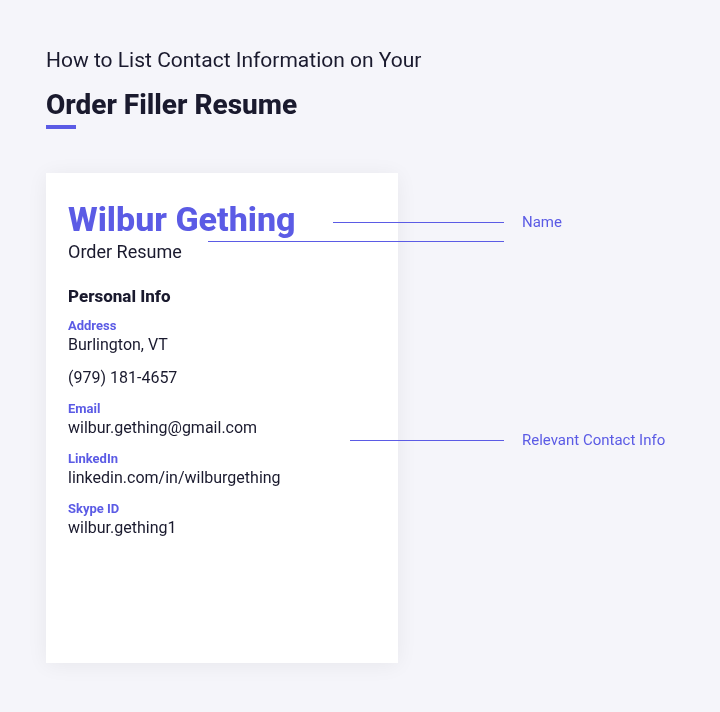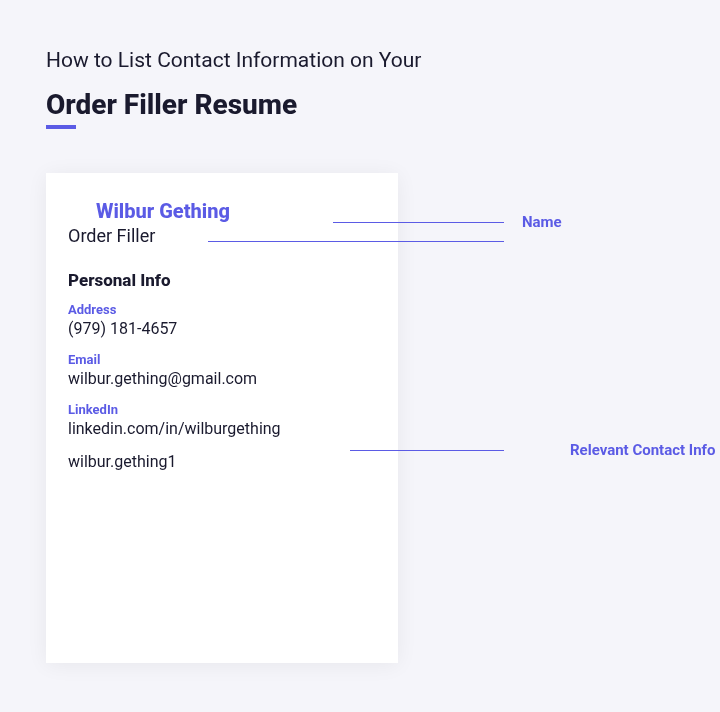--- a/index.html
+++ b/index.html
@@ -42,25 +42,24 @@
     }
     .resume-card {
       background: #ffffff;
       width: 352px;
       height: 490px;
       padding: 26px 22px;
       box-shadow: 0 2px 20px rgba(0,0,0,0.06);
       position: relative;
     }
     .resume-name {
-      font-size: 20px;
+      font-size: 34px;
       font-weight: 800;
       color: #5b5be5;
       margin-bottom: 2px;
-      margin-left: 28px;
     }
     .resume-title {
       font-size: 18px;
       font-weight: 400;
       color: #1a1a2e;
       margin-bottom: 24px;
     }
     .section-heading {
       font-size: 17px;
       font-weight: 800;
@@ -89,55 +88,57 @@
       position: absolute;
       display: flex;
       align-items: center;
     }
     .annotation-line {
       height: 1px;
       background: #5b5be5;
     }
     .annotation-label {
       font-size: 15px;
-      font-weight: 700;
+      font-weight: 400;
       color: #5b5be5;
       white-space: nowrap;
     }
     .ann-name { top: 40px; left: -65px; }
     .ann-name .annotation-line { width: 171px; margin-right: 18px; }
     .ann-title { top: 68px; left: -190px; }
     .ann-title .annotation-line { width: 296px; margin-right: 18px; }
-    .ann-contact { top: 268px; left: -48px; gap: 48px; }
+    .ann-contact { top: 258px; left: -48px; }
     .ann-contact .annotation-line { width: 154px; margin-right: 18px; }
   </style>
 </head>
 <body>
 
 <div class="container">
   <div class="header-subtitle">How to List Contact Information on Your</div>
   <div class="header-title">Order Filler Resume</div>
   <div class="header-underline"></div>
 
   <div class="content-row">
     <div class="resume-card">
       <div class="resume-name">Wilbur Gething</div>
-      <div class="resume-title">Order Filler</div>
+      <div class="resume-title">Order Resume</div>
       <div class="section-heading">Personal Info</div>
 
       <div class="info-label">Address</div>
+      <div class="info-value">Burlington, VT</div>
 
       <div class="info-value">(979) 181-4657</div>
 
       <div class="info-label">Email</div>
       <div class="info-value">wilbur.gething@gmail.com</div>
 
       <div class="info-label">LinkedIn</div>
       <div class="info-value">linkedin.com/in/wilburgething</div>
 
+      <div class="info-label">Skype ID</div>
       <div class="info-value">wilbur.gething1</div>
     </div>
 
     <div class="annotations">
       <div class="annotation ann-name">
         <div class="annotation-line"></div>
         <div class="annotation-label">Name</div>
       </div>
       <div class="annotation ann-title">
         <div class="annotation-line"></div>

